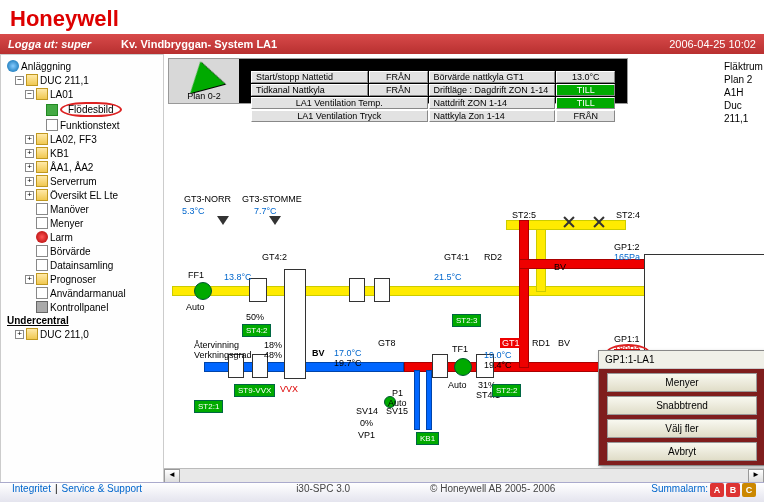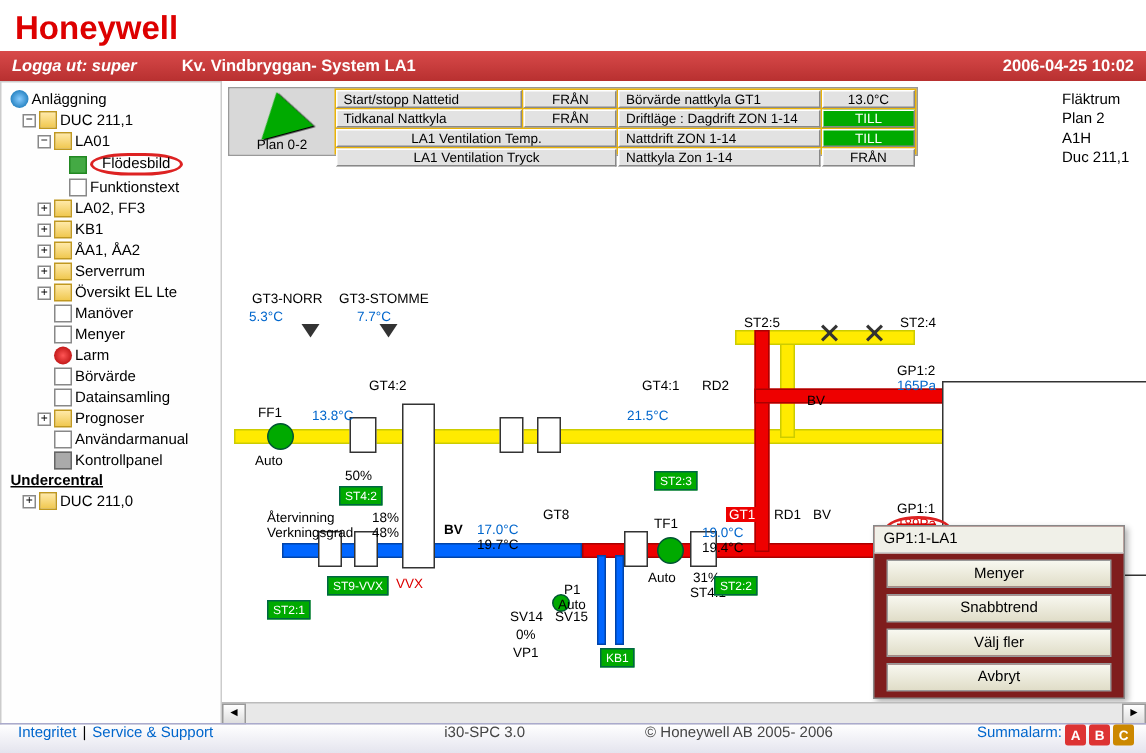--- a/index.html
+++ b/index.html
@@ -1,42 +1,42 @@
 <!DOCTYPE html>
 <html><head>
 <meta charset="utf-8">
 <style>
 *{box-sizing:border-box;margin:0;padding:0;font-family:Arial,sans-serif;font-size:10px}
 body{background:#fff;width:764px;height:502px;overflow:hidden;position:relative}
 .logo{color:#d00;font-weight:bold;font-size:22px;padding:6px 10px 2px;font-family:Arial,sans-serif}
 .topbar{display:flex;background:linear-gradient(#d84a4a,#b83030);color:#fff;height:20px;align-items:center;padding:0 8px}
 .topbar .logout{font-weight:bold;font-style:italic;font-size:11px}
 .topbar .title{margin-left:30px;font-weight:bold;font-size:11px}
-.topbar .date{margin-left:auto;font-weight:bold;font-size:11px}
+.topbar .date{margin-left:auto;font-weight:normal;font-size:11px}
 .main{display:flex;height:430px}
-.tree{width:148px;border:1px solid #ccc;background:#fefefe;padding:4px 2px;overflow:auto;height:430px}
+.tree{width:164px;border:1px solid #ccc;background:#fefefe;padding:4px 2px;overflow:auto;height:430px}
 .tree .node{padding:1px 0 1px 4px;display:flex;align-items:center;gap:2px;cursor:pointer;white-space:nowrap;font-size:10px}
 .tree .l1{margin-left:8px}.tree .l2{margin-left:18px}.tree .l3{margin-left:28px}
 .tree .toggle{width:9px;height:9px;border:1px solid #888;display:inline-flex;align-items:center;justify-content:center;font-size:8px;line-height:1;background:#fff}
 .tree .spacer{width:9px;display:inline-block}
 .tree .ico{width:12px;height:12px;display:inline-block}
 .tree .ico-folder{background:linear-gradient(#ffe9a8,#f0c850);border:1px solid #c09820}
 .tree .ico-page{background:#fff;border:1px solid #888}
 .tree .ico-alarm{background:radial-gradient(#f55,#a00);border-radius:50%}
 .tree .ico-globe{background:radial-gradient(#8cf,#06a);border-radius:50%}
 .tree .ico-wrench{background:#aaa;border:1px solid #666}
 .tree .ico-green{background:#4a4;border:1px solid #282}
 .circled{border:2px solid #d22;border-radius:50%/60%;padding:0 6px}
 .canvas{flex:1;position:relative;background:#fff;border-left:none}
 .panel{position:absolute;background:#ddd;border:1px solid #999}
 .panel.hdr{top:4px;left:4px;width:460px;height:46px;display:flex}
 .plan{width:70px;display:flex;flex-direction:column;align-items:center;justify-content:center;background:#d8d8d8}
 .arrow-tri{width:0;height:0;border-left:18px solid transparent;border-right:18px solid transparent;border-bottom:28px solid #0a0;transform:rotate(-15deg);filter:drop-shadow(1px 1px 0 #000)}
 .plan-lbl{font-size:9px;margin-top:2px}
-.hdr-cells{flex:1;display:grid;grid-template-columns:1.2fr .6fr 1.3fr .6fr;gap:1px;padding:1px;background:#eab308}
+.hdr-cells{flex:1;display:grid;grid-template-columns:1.2fr .6fr 1.3fr .6fr;gap:1px;padding:12px;background:#000000}
 .hdr-cells>div{background:#e2e2e2;display:flex;align-items:center;padding:0 4px;font-size:9px;border:1px solid #fff;border-right-color:#888;border-bottom-color:#888}
 .hdr-cells .val{justify-content:center}
 .hdr-cells .till{background:#0a0;color:#fff;justify-content:center}
 .hdr-cells .fran{background:#e2e2e2;justify-content:center}
 .side-info{position:absolute;top:6px;left:560px;font-size:9px;line-height:1.3}
 .hvac{position:absolute;top:130px;left:0;width:620px;height:280px}
 .pipe{position:absolute}
 .pipe.y{background:#ffeb00;border:1px solid #cc0}
 .pipe.b{background:#06f;border:1px solid #04a}
 .pipe.r{background:#e00;border:1px solid #a00}

